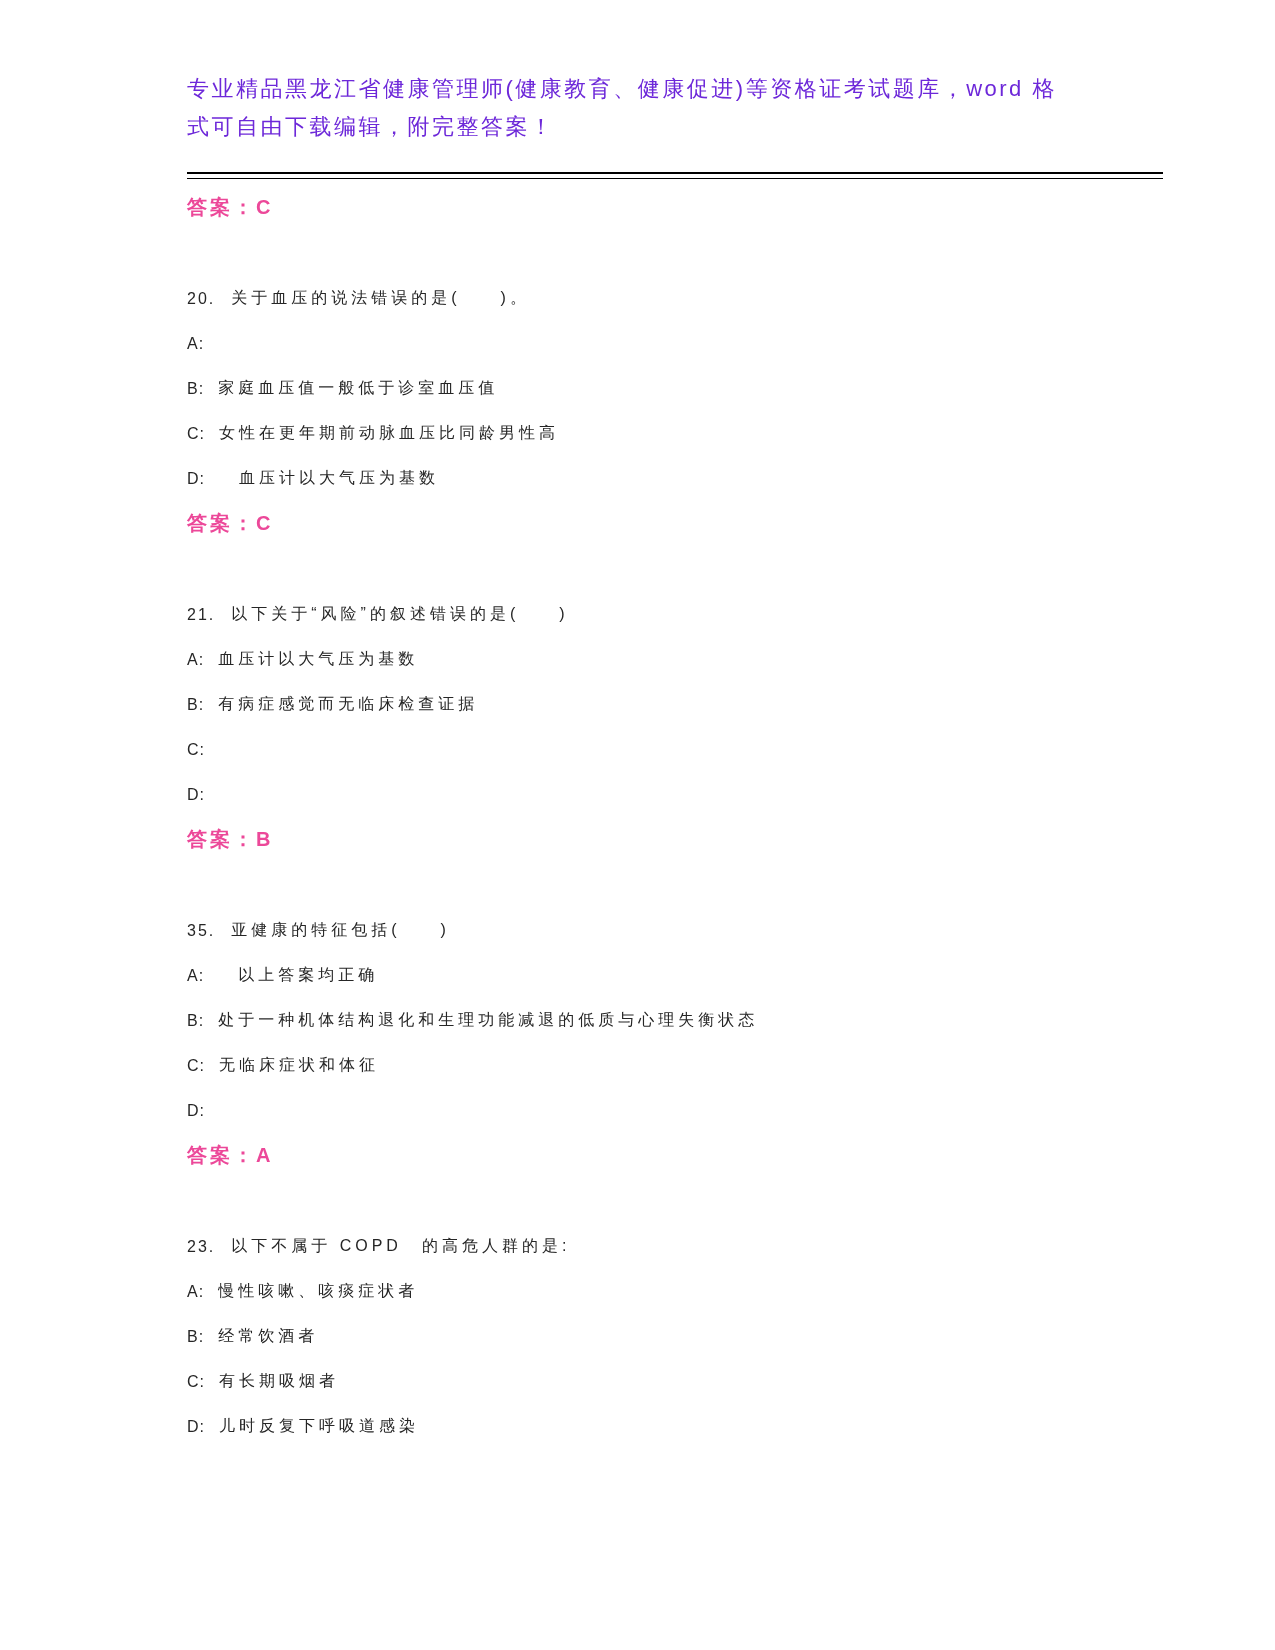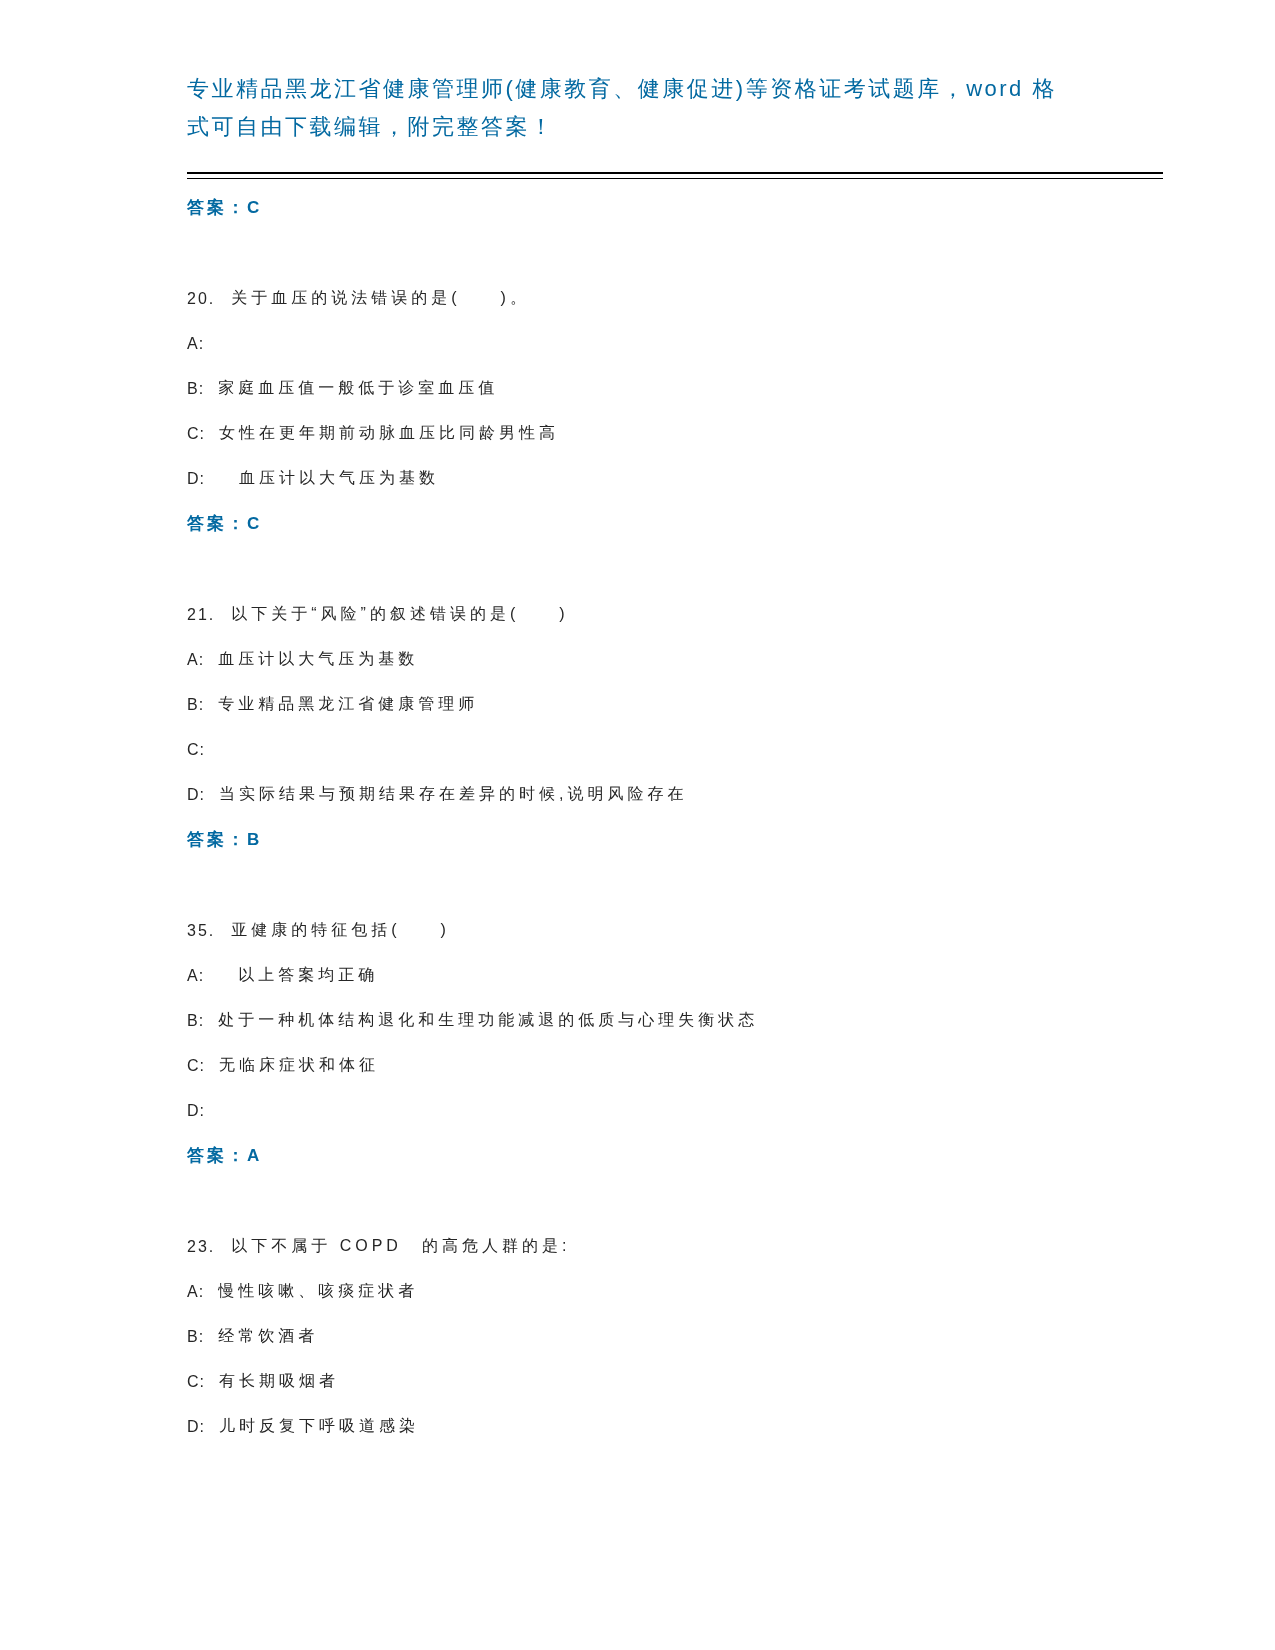--- a/index.html
+++ b/index.html
@@ -20,38 +20,38 @@
     height: 1650px;
     padding: 70px 112px 0 187px;
     background: #ffffff;
   }
   .promo-header p {
     margin: 0;
     font-size: 22px;
     line-height: 38px;
     letter-spacing: 2.5px;
     font-weight: 400;
-    color: #0369a1;
+    color: #6d28d9;
     white-space: pre;
   }
   .divider {
     margin-top: 26px;
     width: 976px;
     height: 4px;
     border-top: 2px solid #000000;
     border-bottom: 1px solid #000000;
   }
   .answer-line {
     height: 45px;
     display: flex;
     align-items: center;
-    font-size: 17px;
+    font-size: 20px;
     font-weight: 700;
     letter-spacing: 3px;
-    color: #0369a1;
+    color: #ec4899;
     white-space: pre;
   }
   .leading-answer {
     margin-top: 6px;
   }
   .question {
     margin-top: 46px;
   }
   .line {
     height: 45px;
@@ -113,28 +113,27 @@
     <div class="line">
       <span class="q-num">21.</span>
       <span class="q-text">以下关于“风险”的叙述错误的是(　　)</span>
     </div>
     <div class="line">
       <span class="opt-label">A:</span>
       <span class="opt-text">血压计以大气压为基数</span>
     </div>
     <div class="line">
       <span class="opt-label">B:</span>
-      <span class="opt-text">专业精品黑龙江省健康管理师</span>
+      <span class="opt-text">有病症感觉而无临床检查证据</span>
     </div>
     <div class="line">
       <span class="opt-label">C:</span>
     </div>
     <div class="line">
       <span class="opt-label">D:</span>
-      <span class="opt-text">当实际结果与预期结果存在差异的时候,说明风险存在</span>
     </div>
     <div class="answer-line">答案：B</div>
   </section>
 
   <section class="question">
     <div class="line">
       <span class="q-num">35.</span>
       <span class="q-text">亚健康的特征包括(　　)</span>
     </div>
     <div class="line">

